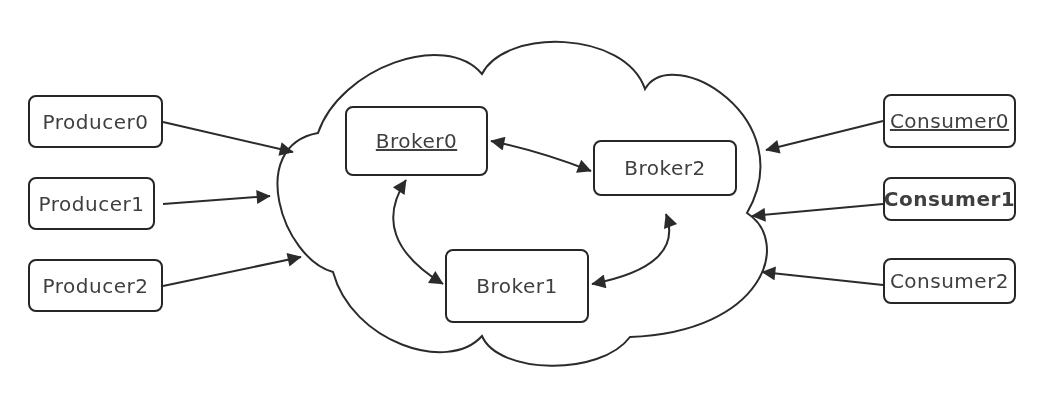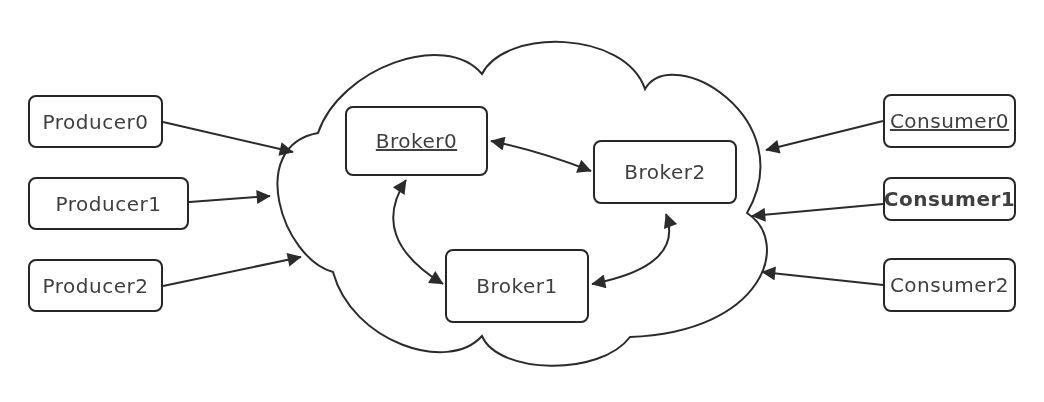--- a/index.html
+++ b/index.html
@@ -41,29 +41,29 @@
     display: flex;
     align-items: center;
     justify-content: center;
     color: #3f3f3f;
     font-size: 20px;
     letter-spacing: 0.5px;
     white-space: nowrap;
   }
   
   .p0 { left: 28px;  top: 95px;  width: 135px; height: 53px; align-items: center; }
-  .p1 { left: 28px;  top: 177px; width: 161px; height: 53px; }
+  .p1 { left: 28px;  top: 177px; width: 127px; height: 53px; }
   .p2 { left: 28px;  top: 259px; width: 135px; height: 53px; }
   
   .c0 { left: 883px; top: 94px;  width: 133px; height: 54px; text-decoration: underline; }
   .c1 { left: 883px; top: 177px; width: 133px; height: 44px; font-weight: bold; }
-  .c2 { left: 883px; top: 258px; width: 133px; height: 54px; justify-content: center; }
+  .c2 { left: 883px; top: 258px; width: 133px; height: 46px; justify-content: center; }
   
   .b0 { left: 345px; top: 106px; width: 143px; height: 70px; text-decoration: underline; }
-  .b2 { left: 593px; top: 140px; width: 144px; height: 64px; }
+  .b2 { left: 593px; top: 140px; width: 144px; height: 56px; }
   .b1 { left: 445px; top: 249px; width: 144px; height: 74px; }
 </style>
 </head>
 <body>
 
 <div class="stage">
 
   <svg viewBox="0 0 1044 402">
     <defs>
       <marker id="ah" viewBox="0 0 10 10" refX="9.5" refY="5" markerWidth="9" markerHeight="7" orient="auto-start-reverse">

